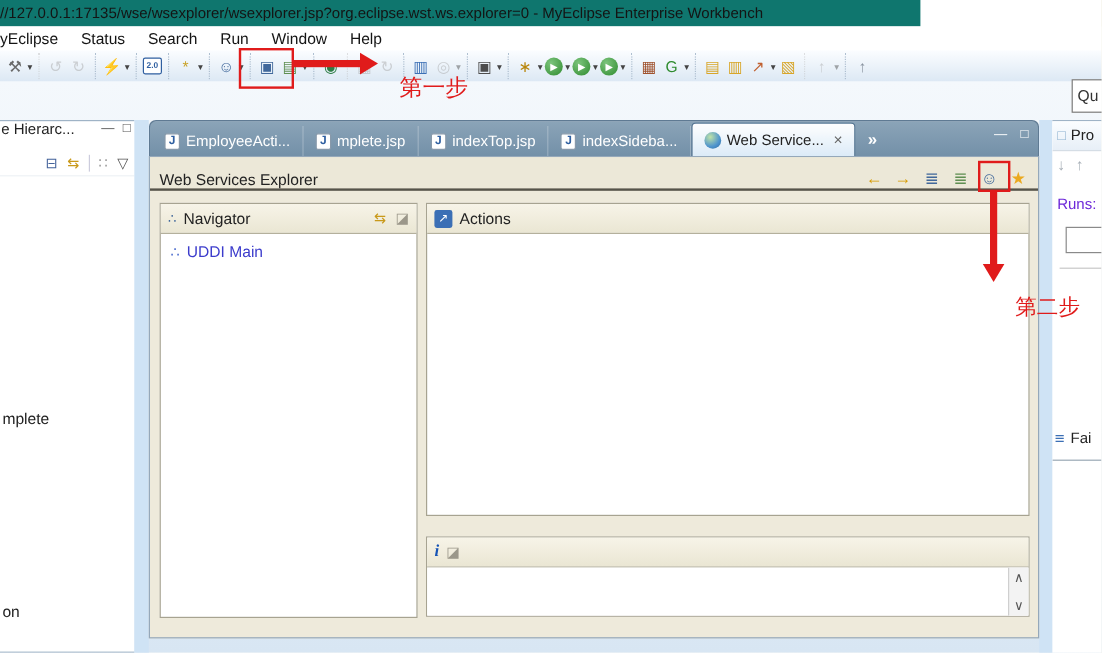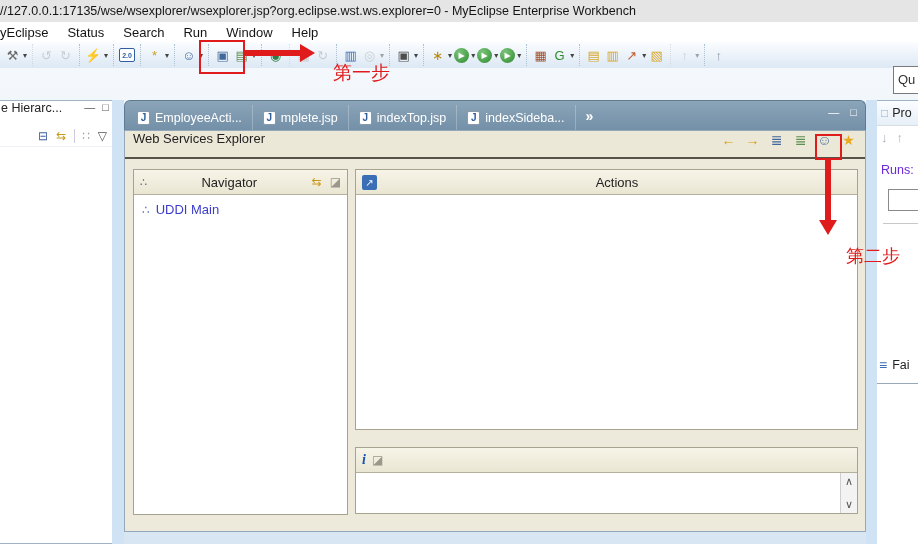--- a/index.html
+++ b/index.html
@@ -5,21 +5,21 @@
   :root{
     --annotation-red:#e01b1b; --tabbar-blue:#7e99b0; --pane-beige:#ece8d8;
     --link-blue:#3c3ccc; --sash-blue:#cfe3f5;
   }
   *{box-sizing:border-box;}
   html,body{margin:0;padding:0;}
   body{width:918px;height:544px;position:relative;overflow:hidden;
        font-family:"Liberation Sans",sans-serif;background:#fff;}
 
   
-  .titlebar{position:absolute;left:0;top:0;width:918px;height:22px;background:#e5e5e5;
+  .titlebar{position:absolute;left:0;top:0;width:767px;height:22px;background:#0f766e;
             font-size:12.5px;color:#141414;line-height:22px;white-space:nowrap;overflow:hidden;}
   .menubar{position:absolute;left:0;top:22px;width:918px;height:20px;background:#fff;
            font-size:13px;color:#141414;display:flex;align-items:center;}
   .mitem{margin-right:19px;cursor:default;}
   .mitem:first-child{margin-left:0;}
 
   
   .toolbar{position:absolute;left:0;top:42px;width:918px;height:26px;
            background:linear-gradient(#fbfdff,#dce8f4);display:flex;align-items:center;padding-left:3px;}
   .tb-item{display:flex;align-items:center;height:22px;margin:0 1px;flex:0 0 auto;}
@@ -65,30 +65,30 @@
              font-weight:bold;display:flex;align-items:center;justify-content:center;border-radius:2px;}
   .etab-ic.globe{width:14px;height:14px;border-radius:50%;
                  background:radial-gradient(circle at 35% 30%,#bfe3a8,#4f94cd 60%,#2f6b9e);}
   .etab-close{display:none;color:#666;font-size:13px;margin-left:3px;}
   .etab-close.show{display:inline;}
   .ts-overflow{color:#fff;font-weight:bold;font-size:14px;margin:0 0 6px 10px;}
   .ts-controls{position:absolute;right:8px;top:5px;color:#fff;font-size:11px;display:flex;gap:11px;}
 
   .wse{position:absolute;left:0;top:30px;width:742px;height:402px;background:#eeeadb;border:1px solid #95a8ba;}
   .wse-head{height:28px;background:var(--pane-beige);border-bottom:2px solid #56544a;
-            display:flex;align-items:flex-start;padding:0 8px;}
+            display:flex;align-items:flex-end;padding:0 8px;}
   .wse-title{flex:1;font-size:13px;color:#222;}
   .wse-tools{display:flex;align-items:center;gap:7px;}
   .wse-ic{width:17px;height:18px;display:flex;align-items:center;justify-content:center;font-size:14px;}
   .wse-body{position:relative;height:370px;}
 
   .pane{position:absolute;border:1px solid #a7a391;background:#fff;}
   .pane-head{height:25px;background:linear-gradient(#f7f4e8,#eae6d3);border-bottom:1px solid #b4b09c;
              display:flex;align-items:center;padding:0 6px;gap:6px;}
-  .pane-title{flex:1;font-size:13px;color:#222;text-align:center;}
+  .pane-title{flex:1;font-size:13px;color:#222;}
   .pane-tool{font-size:12px;display:flex;align-items:center;}
   .nav-pane{left:8px;top:10px;width:215px;height:346px;}
   .act-pane{left:230px;top:10px;width:503px;height:261px;}
   .stat-pane{left:230px;top:288px;width:503px;height:67px;}
   .nav-head-ic{color:#41689b;font-size:11px;}
   .nav-body{padding:7px 8px;}
   .nav-item{display:flex;align-items:center;gap:6px;font-size:13px;color:var(--link-blue);cursor:pointer;}
   .nav-item-ic{font-size:12px;}
   .act-head-ic{width:15px;height:15px;background:#3b6fb5;border-radius:2px;color:#fff;font-size:10px;
                display:flex;align-items:center;justify-content:center;}
@@ -299,20 +299,27 @@
 
       <span class="lv-ic" style="color: rgb(68, 99, 155);">⊟</span>
 
       <span class="lv-ic" style="color: rgb(201, 153, 26);">⇆</span>
 
       <span class="lv-ic sep" style="color: rgb(153, 153, 153);">∷</span>
 
       <span class="lv-ic" style="color: rgb(85, 85, 85);">▽</span>
 
   </div>
+  <div style="position:relative;height:396px;">
+
+      <span class="lv-frag" style="top: 194px;">mplete</span>
+
+      <span class="lv-frag" style="top: 355px;">on</span>
+
+  </div>
 </div>
 
 <div class="sash-l"></div>
 <div class="sash-r"></div>
 
 <div class="main">
   <div class="tabstrip">
 
       <span class="etab">
         <span class="etab-ic j">J</span>
@@ -331,20 +338,25 @@
         <span>indexTop.jsp</span>
 
       </span>
 
       <span class="etab">
         <span class="etab-ic j">J</span>
         <span>indexSideba...</span>
 
       </span>
 
+      <span class="etab active">
+        <span class="etab-ic globe"></span>
+        <span>Web Service...</span>
+        <span class="etab-close show">×</span>
+      </span>
 
     <span class="ts-overflow">»</span>
     <span class="ts-controls">
       <span>—</span>
       <span>□</span>
     </span>
   </div>
 
   <div class="wse">
     <div class="wse-head">

